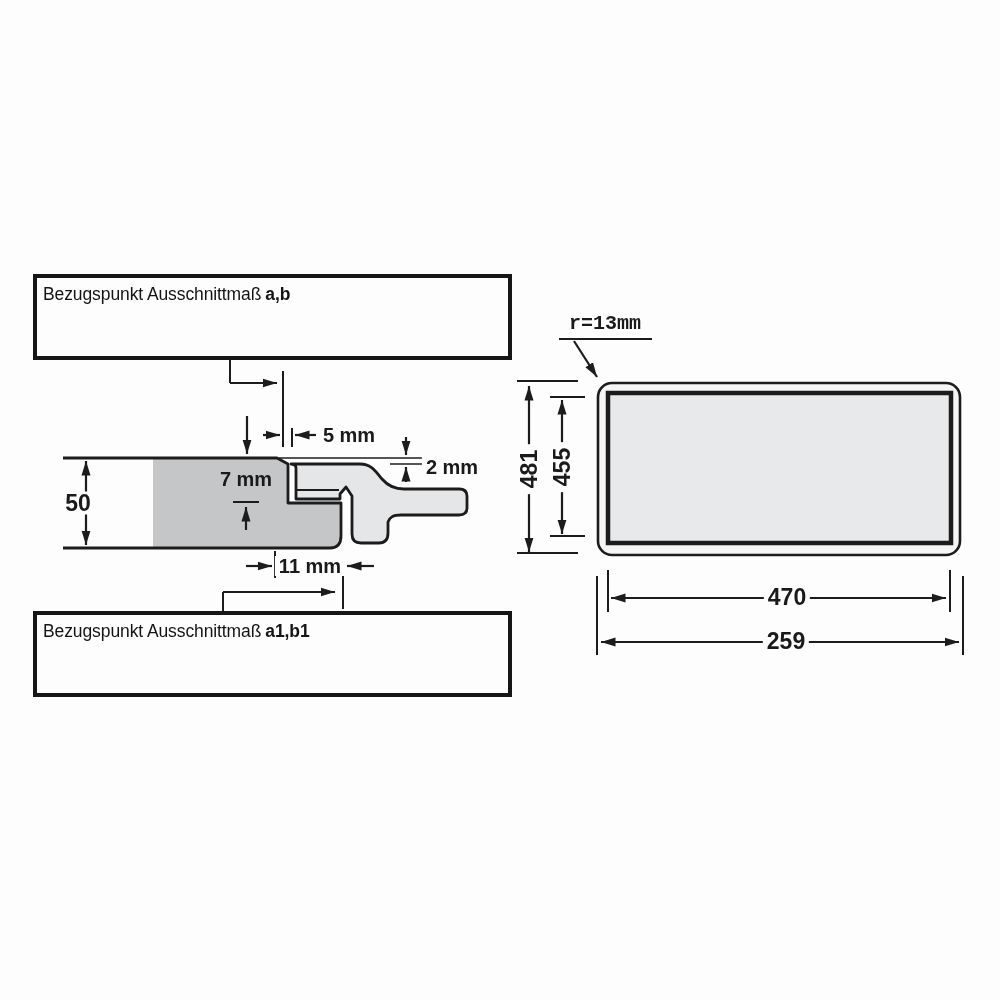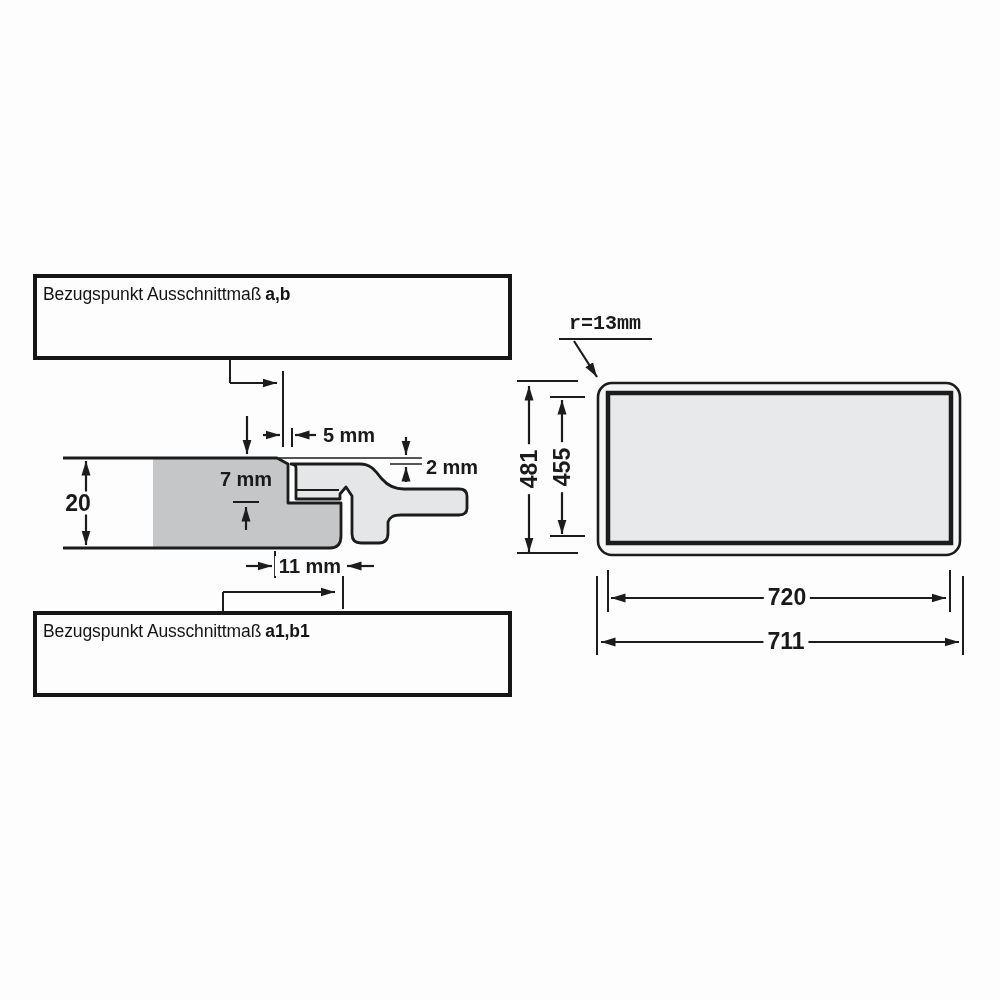--- a/index.html
+++ b/index.html
@@ -105,31 +105,31 @@
 
     <g fill="none" stroke-width="2.2" stroke="#1c1c1c">
       <path d="M529,386 V552" marker-start="url(#ah)" marker-end="url(#ah)"></path>
       <path d="M562,400 V534" marker-start="url(#ah)" marker-end="url(#ah)"></path>
       <path d="M611,598 H946" marker-start="url(#ah)" marker-end="url(#ah)"></path>
       <path d="M601,642 H959" marker-start="url(#ah)" marker-end="url(#ah)"></path>
       <path d="M574,341 L597,377" marker-end="url(#ah)"></path>
     </g>
   </svg>
 
-  <div class="lbl num" style="left:78px; top:503px;">20</div>
+  <div class="lbl num" style="left:78px; top:503px;">50</div>
   <div class="lbl" style="left:349px; top:435px;">5 mm</div>
   <div class="lbl" style="left:452px; top:458px;margin-top:9px;">2 mm</div>
   <div class="lbl nobg" style="left:246px; top:479px;">7 mm</div>
   <div class="lbl" style="left:310px; top:566px;">11 mm</div>
 
   <div class="lbl" style="left:605px; top:324px;font-family:Liberation Mono, monospace;">r=13mm</div>
   <div class="lbl num rot" style="left:529px; top:469px;">481</div>
   <div class="lbl num rot" style="left:562px; top:467px;">455</div>
-  <div class="lbl num" style="left:787px; top:597px;">720</div>
-  <div class="lbl num" style="left:786px; top:641px;">711</div>
+  <div class="lbl num" style="left:787px; top:597px;">470</div>
+  <div class="lbl num" style="left:786px; top:641px;">259</div>
 
   <div class="refbox" style="top:274px; height:86px;">
     <div class="rbline"><span>Bezugspunkt Ausschnittmaß</span><b>a,b</b></div>
   </div>
 
   <div class="refbox" style="top:611px; height:86px;">
     <div class="rbline"><span>Bezugspunkt Ausschnittmaß</span><b>a1,b1</b></div>
   </div>
 
 </div>

